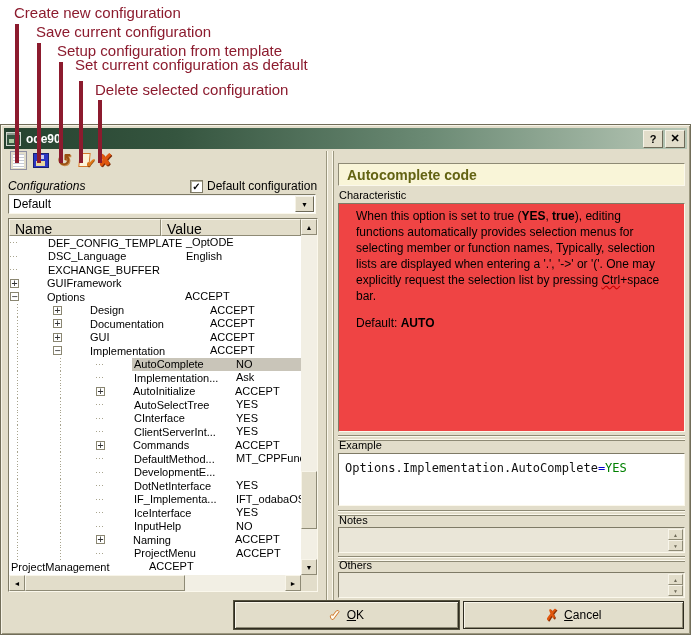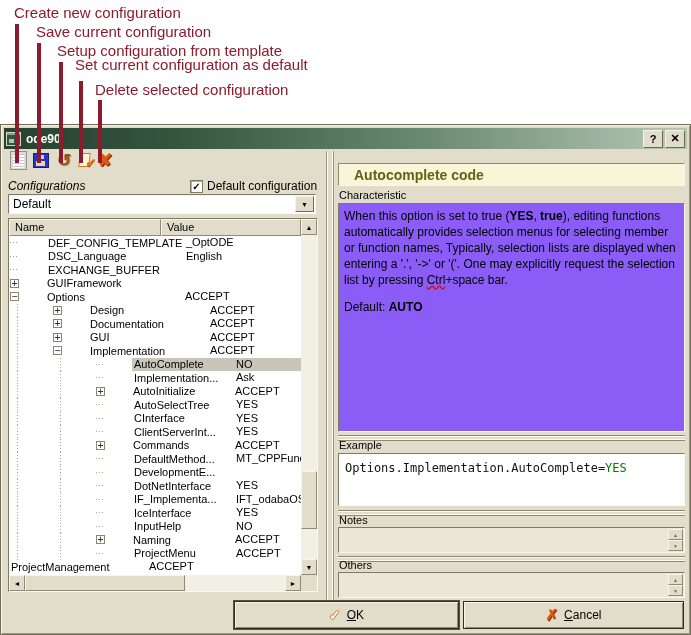--- a/index.html
+++ b/index.html
@@ -42,21 +42,21 @@
   .cfg-chk-label{position:absolute;left:207px;top:179px;font-size:12px;}
   .combo{position:absolute;left:8px;top:194px;width:308px;height:20px;background:#fff;box-sizing:border-box;
     border:1px solid;border-color:#7e7a66 #fbf8ec #fbf8ec #7e7a66;box-shadow:inset 1px 1px 0 #55523f10;}
   .combo-text{font-size:12px;padding:2px 4px;}
   .combo-btn{position:absolute;right:1px;top:1px;bottom:1px;width:17px;background:#e2ddca;border:1px solid;
     border-color:#f6f3e7 #6e6a58 #6e6a58 #f6f3e7;display:flex;align-items:center;justify-content:center;font-size:7px;color:#000;}
   
   .tree{position:absolute;left:8px;top:218px;width:310px;height:374px;background:#fff;box-sizing:border-box;
     border:1px solid;border-color:#7e7a66 #fbf8ec #fbf8ec #7e7a66;}
   .tree-header{position:absolute;left:0;top:0;right:16px;height:17px;display:flex;}
-  .th-cell{background:#e2ddca;border:1px solid;border-color:#f8f5ea #8e8a75 #8e8a75 #f8f5ea;font-size:11px;
+  .th-cell{background:#e2ddca;border:1px solid;border-color:#f8f5ea #8e8a75 #8e8a75 #f8f5ea;font-size:14px;
     padding:1px 5px;box-sizing:border-box;white-space:nowrap;overflow:hidden;}
   .th-name{width:152px;flex:none;}
   .th-value{flex:1;}
   .tree-rows{position:absolute;left:0;top:17px;right:16px;bottom:16px;overflow:hidden;font-size:11px;color:#000;}
   .trow{height:13.5px;display:flex;align-items:center;position:relative;white-space:nowrap;gap:25px;}
   .guide{width:18px;height:100%;flex:none;background:repeating-linear-gradient(to bottom,#a8a48e 0 1px,transparent 1px 3px);
     background-size:1px 100%;background-position:8px 0;background-repeat:no-repeat;}
   .stub{width:12px;height:100%;flex:none;background:repeating-linear-gradient(to right,#a8a48e 0 1px,transparent 1px 3px);
     background-size:9px 1px;background-position:1px 6px;background-repeat:no-repeat;}
   .expander{width:9px;height:9px;flex:none;border:1px solid #8a8671;background:#fff;font-size:10px;line-height:7px;
@@ -77,25 +77,25 @@
   .hs-right{right:0;top:0;width:16px;height:16px;}
   .hthumb{position:absolute;left:16px;top:0;width:160px;height:16px;background:#e2ddca;border:1px solid;
     border-color:#f8f5ea #8e8a75 #8e8a75 #f8f5ea;box-sizing:border-box;}
   .corner{position:absolute;right:0;bottom:0;width:16px;height:16px;background:#e2ddca;}
   
   .vsplit{position:absolute;left:325px;top:26px;width:8px;height:466px;box-sizing:border-box;
     border-left:1px solid #9b977f;border-right:1px solid #9b977f;box-shadow:inset 1px 0 0 #fbf8ec, inset -1px 0 0 #fbf8ec;}
   
   .rp{left:337px;width:347px;box-sizing:border-box;}
   .heading{position:absolute;top:38px;height:23px;background:#f9f5d8;border:1px solid;border-color:#8e8a75 #fbf8ec #fbf8ec #8e8a75;
-    color:#636313;font-weight:bold;font-size:14px;padding:3px 15px;}
+    color:#636313;font-weight:bold;font-size:14px;padding:3px 8px;}
   .sec-label{position:absolute;font-size:11px;color:#000;}
   .char-label{top:64px;left:338px;}
-  .char-box{position:absolute;top:78px;height:229px;background:#8b5cf6;border:1px solid;border-color:#7e7a66 #fbf8ec #fbf8ec #7e7a66;
-    font-size:12px;line-height:16px;padding:4px 5px;overflow:hidden;}
+  .char-box{position:absolute;top:78px;height:229px;background:#ef4444;border:1px solid;border-color:#7e7a66 #fbf8ec #fbf8ec #7e7a66;
+    font-size:12px;line-height:16px;padding:4px 17px;overflow:hidden;}
   .char-box p{margin:0 0 11px;}
   .b{font-weight:bold;}
   .sq{text-decoration:underline;text-decoration-style:wavy;text-decoration-color:#c00;}
   .splitter{position:absolute;height:6px;border-top:1px solid #8e8a75;border-bottom:1px solid #8e8a75;
     box-shadow:inset 0 1px 0 #fbf8ec, inset 0 -1px 0 #fbf8ec;}
   .sp1{top:310px;}.sp2{top:385px;}.sp3{top:431px;}
   .ex-label{top:314px;left:338px;}
   .ex-box{position:absolute;top:328px;height:53px;background:#fff;border:1px solid;border-color:#7e7a66 #fbf8ec #fbf8ec #7e7a66;
     font-family:"DejaVu Sans Mono",monospace;font-size:12px;padding:7px 6px;white-space:nowrap;overflow:hidden;}
   .ex-code{color:#111;}

